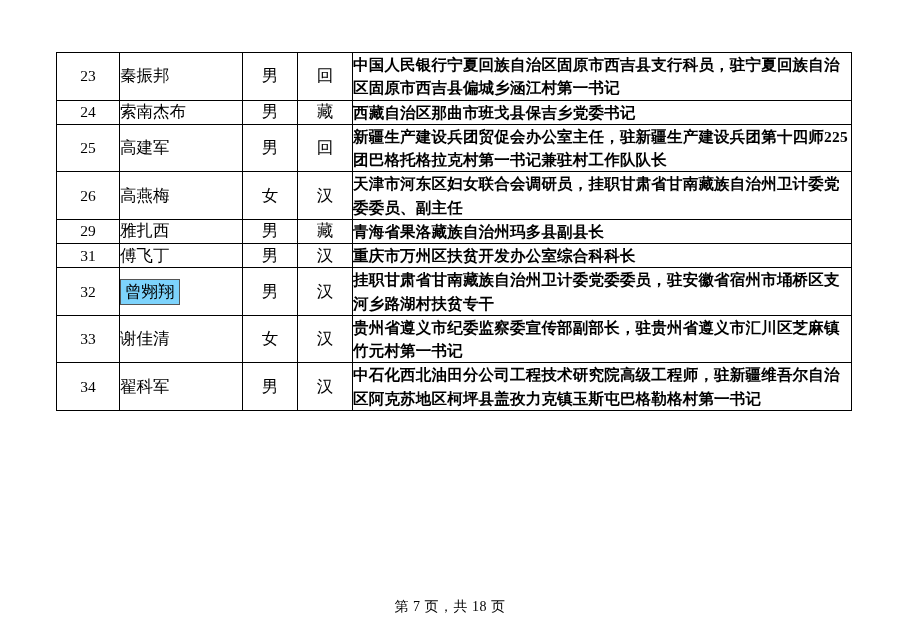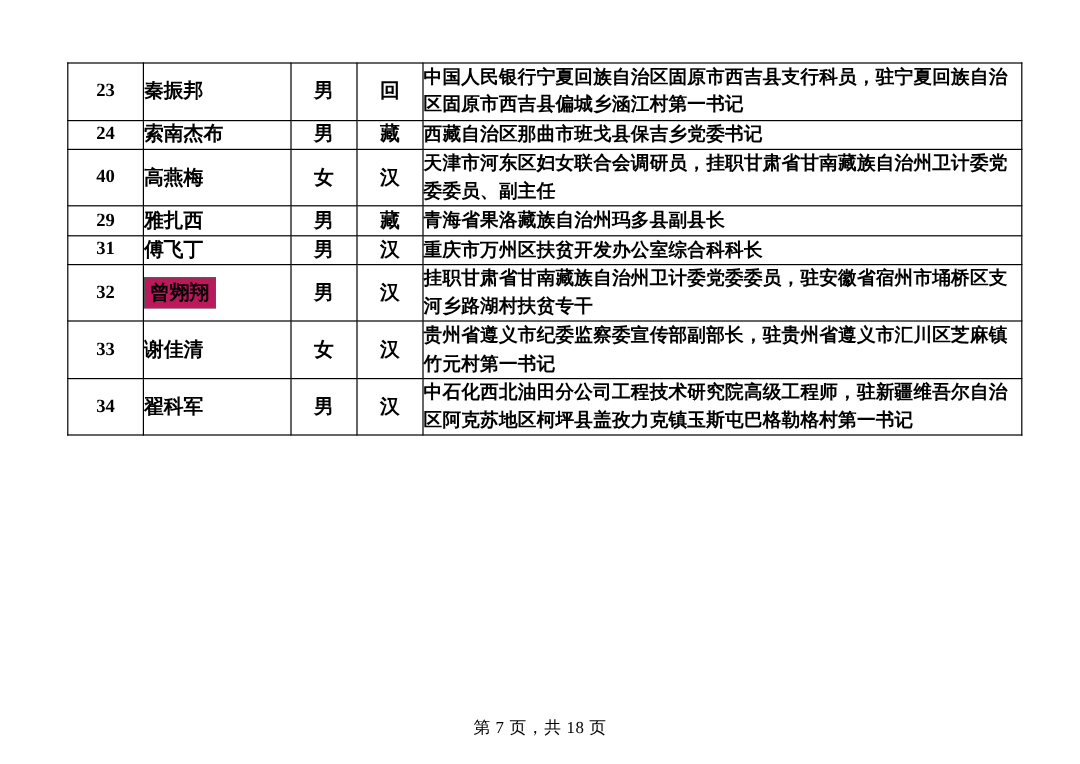--- a/index.html
+++ b/index.html
@@ -63,31 +63,30 @@
   .c-desc {
     width: 498px;
     text-align: left;
     font-size: 15.5px;
     line-height: 1.5;
     padding: 5px 8px 5px 8px;
     font-weight: bold;
   }
   .cellpad {
     padding: 5px 2px;
-    font-weight: bold;
   }
   .desc-text {
     display: block;
     letter-spacing: 0.2px;
   }
   .name-boxed {
     display: inline-block;
     border: 1px solid #555555;
     padding: 1px 4px;
-    background: #be185d;
+    background: #7dd3fc;
   }
   .footer {
     position: absolute;
     left: 0;
     top: 598px;
     width: 900px;
     text-align: center;
     font-size: 14px;
     font-family: "Liberation Serif", "DejaVu Serif", serif;
     letter-spacing: 0.5px;
@@ -115,23 +114,32 @@
         <tr>
           <td class="c-no cellpad">24</td>
           <td class="c-name cellpad">索南杰布</td>
           <td class="c-sex cellpad">男</td>
           <td class="c-eth cellpad">藏</td>
           <td class="c-desc">
               <span class="desc-text">西藏自治区那曲市班戈县保吉乡党委书记</span>
             </td>
         </tr>
 
-
-        <tr>
-          <td class="c-no cellpad">40</td>
+        <tr>
+          <td class="c-no cellpad">25</td>
+          <td class="c-name cellpad">高建军</td>
+          <td class="c-sex cellpad">男</td>
+          <td class="c-eth cellpad">回</td>
+          <td class="c-desc">
+              <span class="desc-text">新疆生产建设兵团贸促会办公室主任，驻新疆生产建设兵团第十四师225团巴格托格拉克村第一书记兼驻村工作队队长</span>
+            </td>
+        </tr>
+
+        <tr>
+          <td class="c-no cellpad">26</td>
           <td class="c-name cellpad">高燕梅</td>
           <td class="c-sex cellpad">女</td>
           <td class="c-eth cellpad">汉</td>
           <td class="c-desc">
               <span class="desc-text">天津市河东区妇女联合会调研员，挂职甘肃省甘南藏族自治州卫计委党委委员、副主任</span>
             </td>
         </tr>
 
 
 

